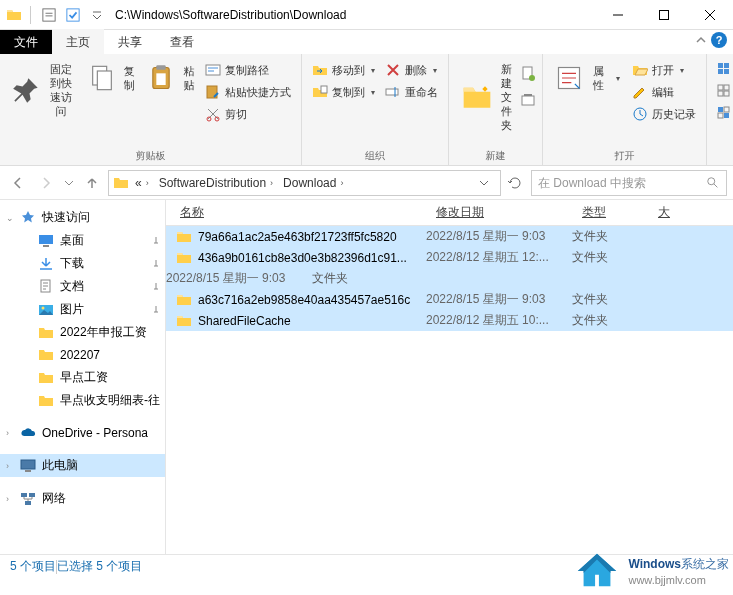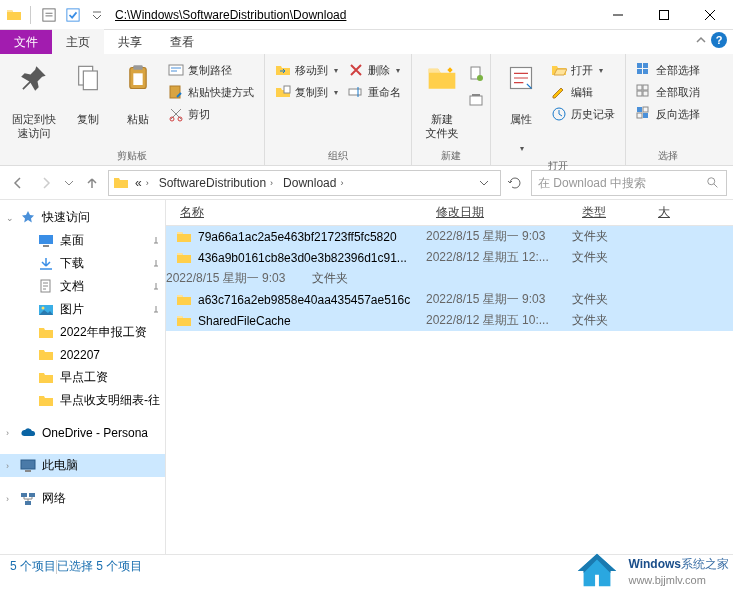--- a/index.html
+++ b/index.html
@@ -3,37 +3,37 @@
 <meta charset="utf-8">
 <style>
 * { margin: 0; padding: 0; box-sizing: border-box; font-family: "Microsoft YaHei", "Segoe UI", sans-serif; font-size: 12px; }
 body { background: #fff; width: 733px; height: 595px; overflow: hidden; position: relative; }
 
 .titlebar { height: 30px; display: flex; align-items: center; background: #fff; border-bottom: 1px solid #e0e0e0; }
 .titlebar .qat { display: flex; align-items: center; padding-left: 6px; gap: 4px; }
 .titlebar .qat .folder-icon { width: 16px; height: 16px; }
 .titlebar .qat-sep { width: 1px; height: 18px; background: #ccc; margin: 0 4px; }
 .titlebar .qat-btn { width: 20px; height: 20px; display: flex; align-items: center; justify-content: center; }
-.titlebar .title { flex: 1; padding-left: 8px; color: #000; font-size: 12px; text-decoration: underline; }
+.titlebar .title { flex: 1; padding-left: 8px; color: #000; font-size: 12px; }
 .titlebar .winbtns { display: flex; }
 .titlebar .winbtn { width: 46px; height: 30px; display: flex; align-items: center; justify-content: center; }
 
 .tabs { height: 24px; display: flex; background: #fff; align-items: stretch; position: relative; }
 .tab { padding: 0 14px; display: flex; align-items: center; color: #333; cursor: pointer; }
-.tab.file { background: #a21caf; color: #fff; }
+.tab.file { background: #000000; color: #fff; }
 .tab.active { background: #f5f5f5; border-top: 2px solid #f5f5f5; margin-top:-1px;}
 .tabs .help { position: absolute; right: 6px; top: 2px; display: flex; gap: 4px; align-items: center; }
 .help-circle { width: 16px; height: 16px; border-radius: 50%; background: #1979ca; color: #fff; display: flex; align-items: center; justify-content: center; font-size: 11px; font-weight: bold; }
 .chev-up { color: #888; }
 
 .ribbon { height: 112px; background: #f5f5f5; display: flex; border-bottom: 1px solid #ddd; }
 .rgroup { border-right: 1px solid #ddd; display: flex; flex-direction: column; padding: 4px 6px 0 6px; }
 .rgroup .controls { flex: 1; display: flex; align-items: flex-start; gap: 2px; }
 .rgroup .glabel { text-align: center; color: #666; font-size: 10px; padding: 2px 0; }
-.bigbtn { display: flex; flex-direction: column; align-items: center; justify-content: flex-start; padding: 4px 6px; gap: 18px; min-width: 48px; cursor: pointer; }
+.bigbtn { display: flex; flex-direction: row; align-items: center; justify-content: flex-start; padding: 4px 6px; gap: 8px; min-width: 48px; cursor: pointer; }
 .bigbtn .bicon { width: 32px; height: 32px; display: flex; align-items: center; justify-content: center; }
 .bigbtn .blabel { text-align: center; font-size: 11px; line-height: 14px; color: #333; white-space: pre-line; }
 .smallrow { display: flex; align-items: center; gap: 4px; padding: 2px 4px; cursor: pointer; white-space: nowrap; }
 .smallrow .sicon { width: 16px; height: 16px; display:flex; align-items:center; justify-content:center; }
 .smallrow .slabel { font-size: 11px; color: #333; }
 .vstack { display: flex; flex-direction: column; gap: 2px; padding-top: 2px; }
 .drop-tri { font-size: 8px; color: #555; margin-left:2px; }
 
 .addrbar { height: 34px; display: flex; align-items: center; padding: 3px 6px; gap: 4px; background: #fff; border-bottom: 1px solid #e5e5e5; }
 .addrbar .navbtn { width: 24px; height: 24px; display: flex; align-items:center; justify-content:center; color: #888; cursor: pointer; }

